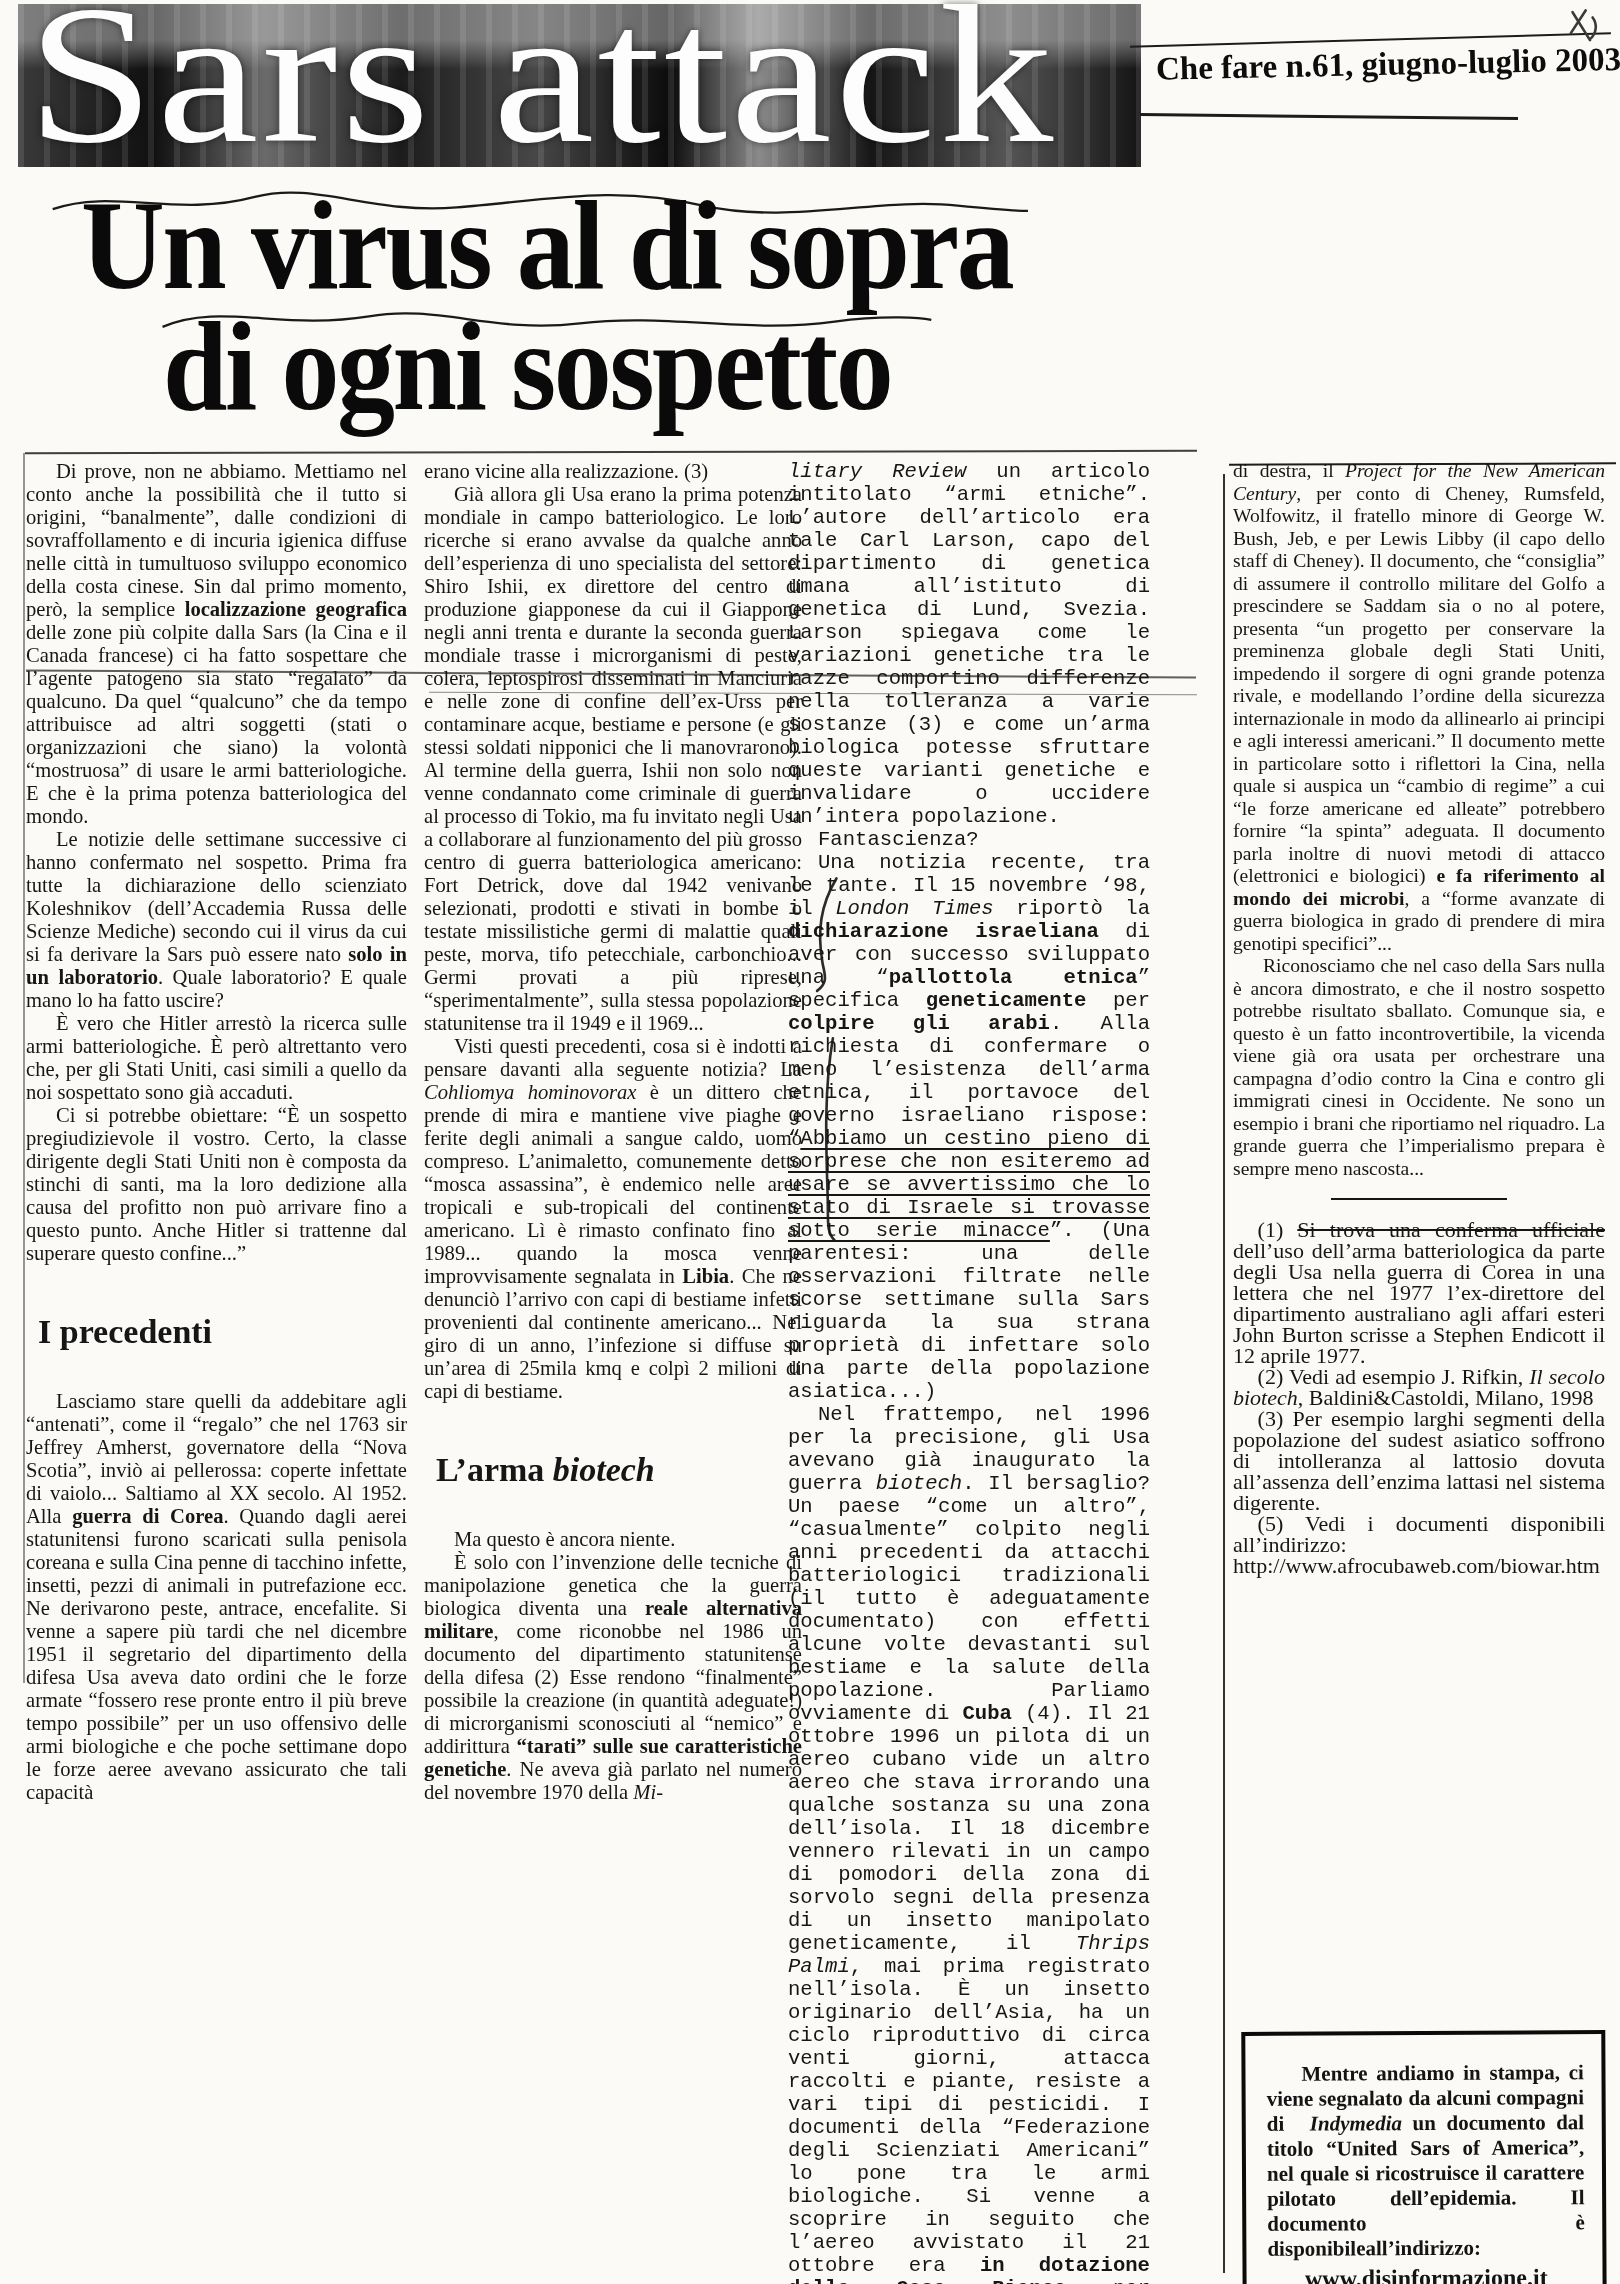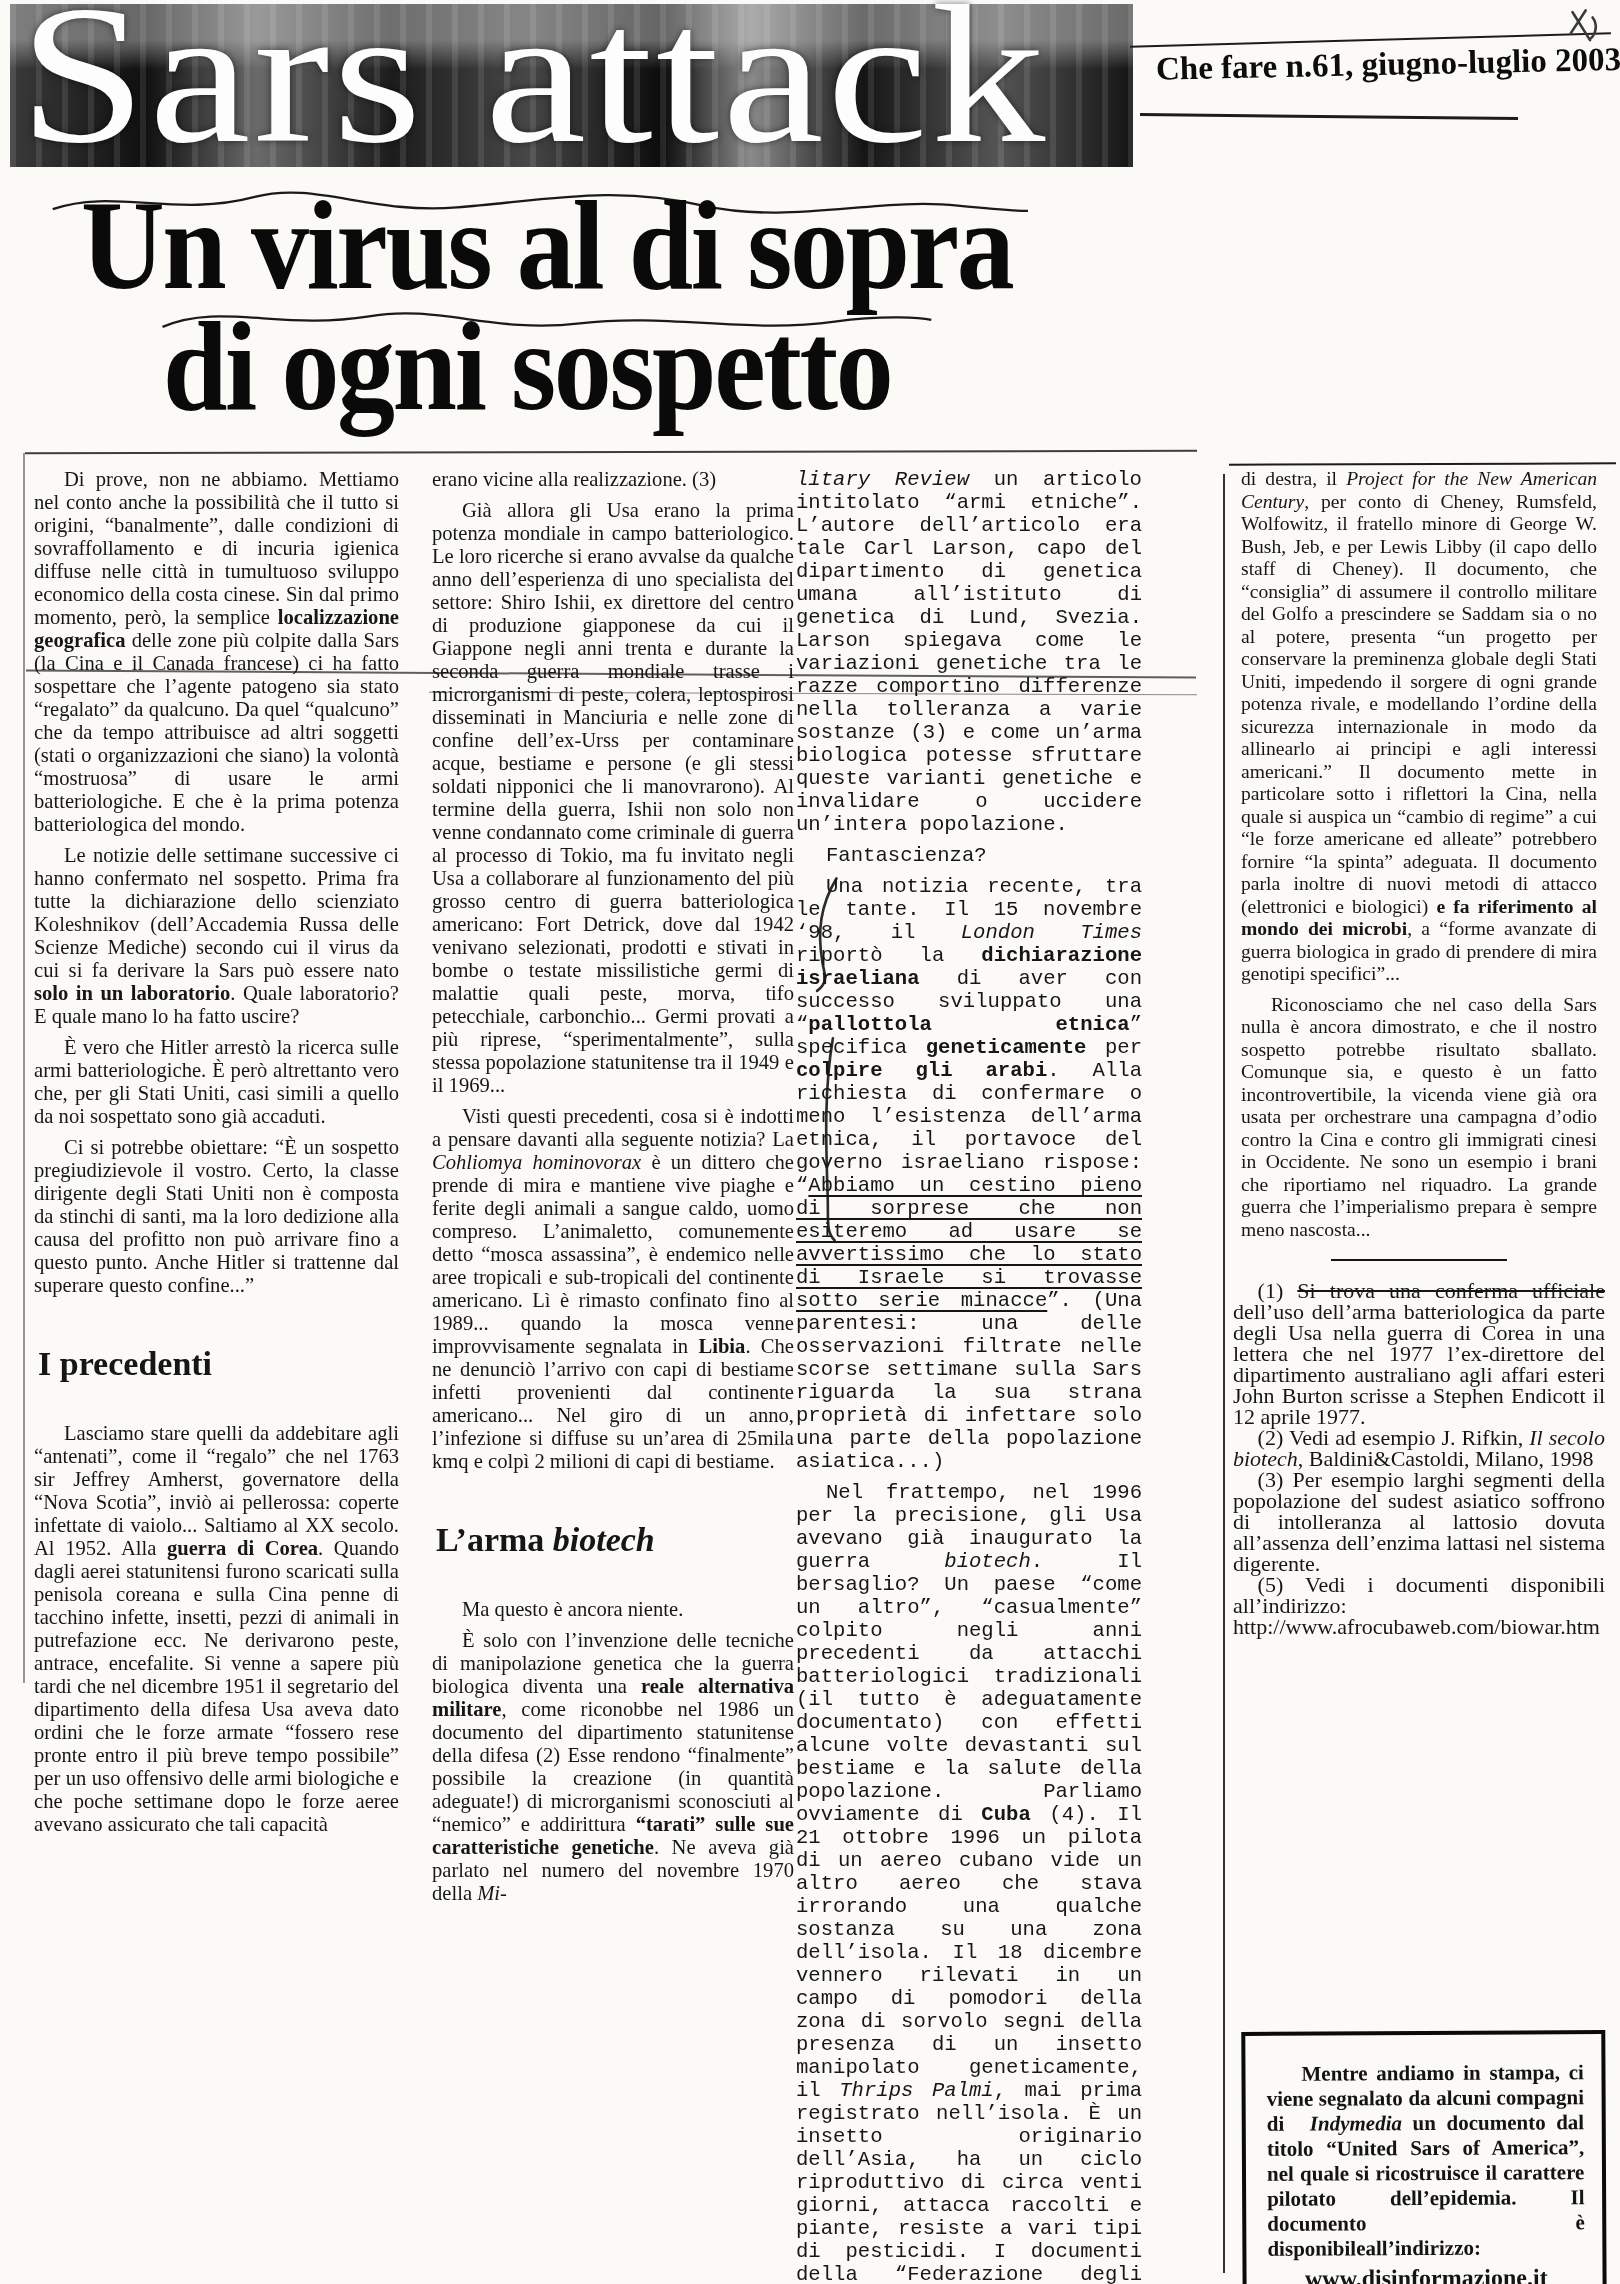--- a/index.html
+++ b/index.html
@@ -6,21 +6,21 @@
   .page{
     position:relative; width:1621px; height:2284px;
     background:#fbfaf6;
     font-family:"Liberation Serif", serif;
     color:#141414;
     overflow:hidden;
   }
 
   
   .banner{
-    position:absolute; left:10px; top:4.4px; width:1123px; height:163px;
+    position:absolute; left:18px; top:4.4px; width:1123px; height:163px;
     background:
       repeating-linear-gradient(90deg, rgba(255,255,255,0.10) 0 6.1px, rgba(0,0,0,0) 6.1px 26px),
       linear-gradient(180deg, rgba(210,210,210,0.45) 0 22%, rgba(0,0,0,0) 40%),
       linear-gradient(90deg,#3a3a3a 0%,#101010 12%,#6a6a6a 22%,#1c1c1c 34%,#474747 46%,#0c0c0c 58%,#8a8a8a 66%,#161616 76%,#555 88%,#141414 100%);
     overflow:visible;
   }
   .banner-title{
     position:absolute; left:8.8px; top:-28px;
     font-size:197px; font-weight:400; line-height:1;
     color:#fdfdfd; white-space:nowrap;
@@ -56,21 +56,21 @@
     text-align:justify;
     font-size:20.6px; line-height:23px;
     color:#161616;
     hyphens:auto; -webkit-hyphens:auto;
   }
   #c1{left:26px;  width:381px;}
   #c2{left:424px; width:378px;}
   #c3{left:788px; width:362px;font-family:Liberation Mono, monospace;}
   #c4{left:1233px; width:372px; font-size:19.6px; line-height:22.5px;}
 
-  .para{margin:8px; text-indent:30px;}
+  .para{margin:0; text-indent:30px;}
   .para.noind{text-indent:0;}
   .subhead{
     font-size:34px; font-weight:700; line-height:1.05;
     margin:49px 0 40px 12px; text-align:left; text-indent:0;
   }
   .footnote{margin:0; font-size:22px; line-height:21px; text-indent:24.6px;}
   .fn-rule{width:176px; height:0; border-top:2.6px solid #151515; margin:17.6px auto 19.3px auto;}
 
   .r-n{}
   .r-b{font-weight:700;}

